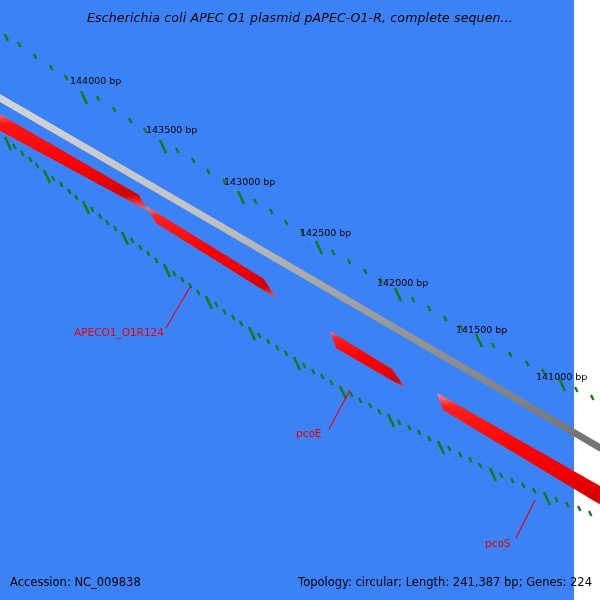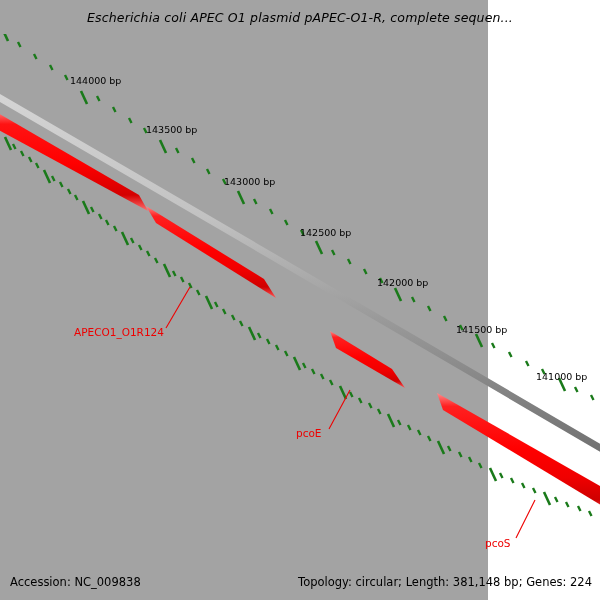--- a/index.html
+++ b/index.html
@@ -10,23 +10,23 @@
   }
   body {
     width: 600px;
     height: 600px;
     overflow: hidden;
     font-family: "DejaVu Sans", sans-serif;
     color: #000000;
   }
   #viewer {
     position: relative;
-    width: 488px;
+    width: 574px;
     height: 600px;
-    background: #a3a3a3;
+    background: #3b82f6;
   }
   
   #title-bar {
     position: absolute;
     left: 0;
     top: 0;
     width: 600px;
     height: 34px;
     text-align: center;
     line-height: 34px;
@@ -279,16 +279,16 @@
         <text class="tick-label" x="377" y="286">142000 bp</text>
         <text class="tick-label" x="456" y="333">141500 bp</text>
         <text class="tick-label" x="536" y="380">141000 bp</text>
       </g>
 
     </g>
   </svg>
 
   <div id="status-bar">
     <span id="accession-text">Accession: NC_009838</span>
-    <span id="sequence-info-text">Topology: circular; Length: 381,148 bp; Genes: 224</span>
+    <span id="sequence-info-text">Topology: circular; Length: 241,387 bp; Genes: 224</span>
   </div>
 
 </div>
 
 </body></html>

